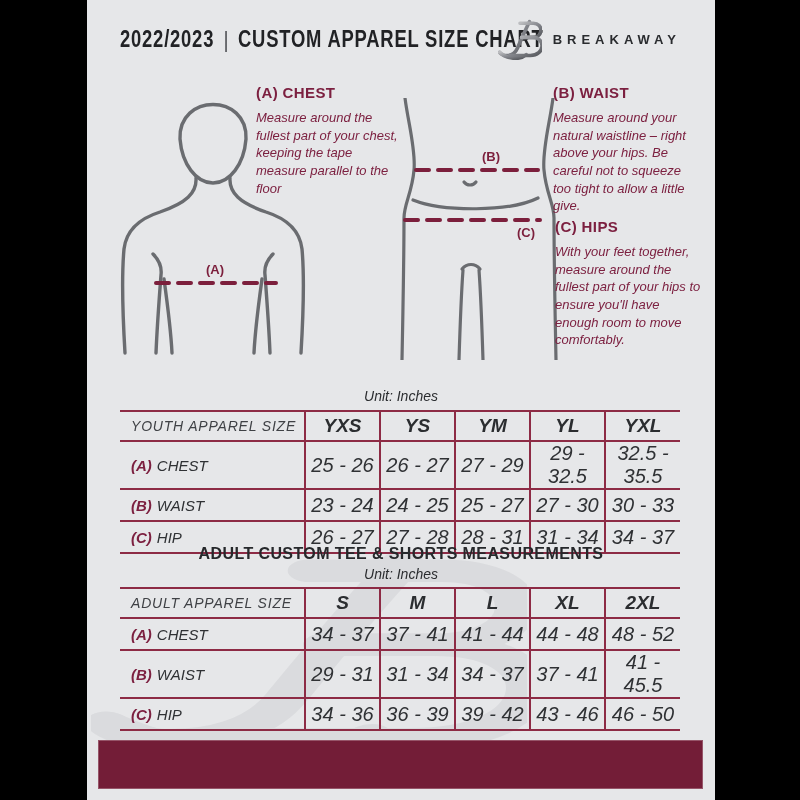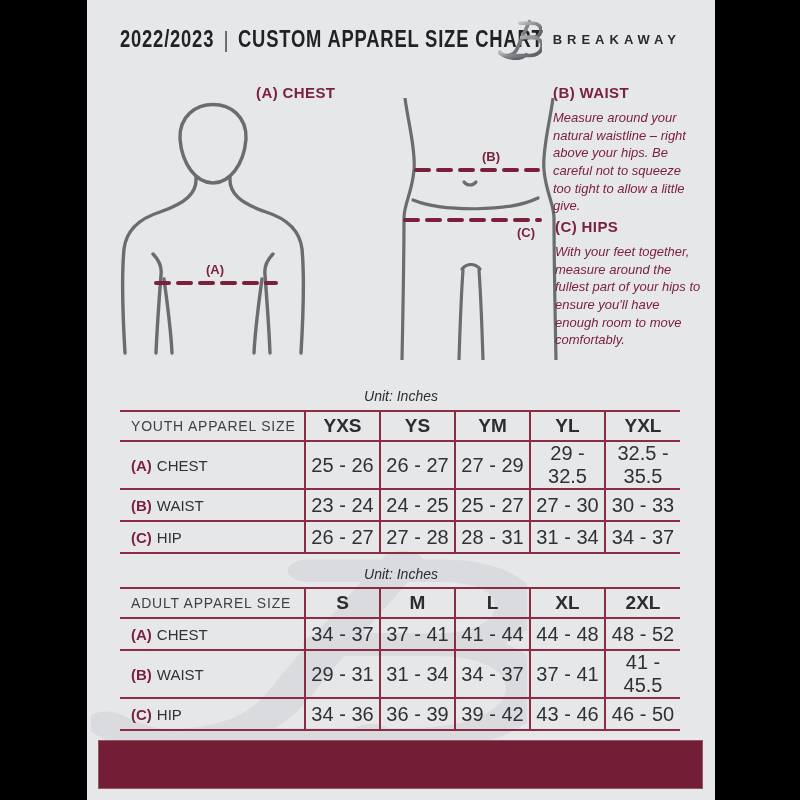--- a/index.html
+++ b/index.html
@@ -33,21 +33,21 @@
   #chest-block{left:169px;top:6px;width:142px;}
   #waist-block{left:466px;top:6px;width:146px;}
   #hips-block{left:468px;top:140px;width:150px;}
 
   
   .section-title{left:0;right:0;text-align:center;font-size:16px;font-weight:700;letter-spacing:.4px;color:#26282b;}
   .section-unit{left:0;right:0;text-align:center;font-size:14px;font-style:italic;color:#2b2d30;}
 
   
   table.size-table{border-collapse:collapse;table-layout:fixed;width:560px;border-top:2px solid var(--line);}
-  table.size-table tr{border-bottom:2px solid var(--line);}
+  table.size-table tr{border-bottom:2px solid var(--line);font-style:italic;}
   table.size-table th+th, table.size-table td+td{border-left:2px solid var(--line);}
   table.size-table thead tr{height:30px;}
   table.size-table tbody tr{height:32px;}
   th.apparel-size{font-size:14px;font-weight:400;letter-spacing:.8px;color:#3f4145;text-align:left;padding-left:11px;}
   th.size-col{font-size:19px;font-weight:700;color:#2b2d30;text-align:center;}
   td.row-label{font-size:15px;color:#2f3134;text-align:left;padding-left:11px;}
   td.row-label .prefix{color:var(--maroon);font-weight:700;margin-right:5px;}
   td.value-cell{font-size:20px;color:#2f3134;text-align:center;}
 
   
@@ -104,20 +104,21 @@
       <path d="M37,169 C43,175 46,182 45,190 C43,216 41,244 40,268"></path>
       <path d="M48,194 C52,223 55,247 56,268"></path>
       <path d="M157,169 C151,175 148,182 149,190 C151,216 153,244 154,268"></path>
       <path d="M146,194 C142,223 139,247 138,268"></path>
       <line x1="40" y1="198" x2="160" y2="198" stroke="#7c1f3c" stroke-width="4" stroke-dasharray="13 9"></line>
       <text x="99" y="189" fill="#7c1f3c" stroke="none" font-size="13" font-weight="bold" text-anchor="middle">(A)</text>
     </svg>
 
     <div id="chest-block" class="guide-text">
       <div class="guide-heading">(A) CHEST</div>
+      <div class="guide-desc">Measure around the fullest part of your chest, keeping the tape measure parallel to the floor</div>
     </div>
 
     <svg viewBox="0 0 182 262" style="position:absolute;left:301px;top:20px;width:182px;height:262px" fill="none" stroke="#6a6c70" stroke-width="3.2" stroke-linecap="round">
       <path d="M17,0 C20,24 28,52 26,72 C24,95 16,106 16,120 C16,152 15,212 14,262"></path>
       <path d="M165,0 C162,24 154,52 156,72 C158,95 166,106 166,120 C166,152 167,212 168,262"></path>
       <path d="M76,84 C79,88 85,88 88,84"></path>
       <path d="M25,102 C55,114 122,114 150,100"></path>
       <path d="M74,171 C79,165 87,165 92,171"></path>
       <path d="M75,172 C73,200 72,230 71,262"></path>
       <path d="M91,172 C93,200 94,230 95,262"></path>
@@ -180,20 +181,21 @@
         <td class="row-label"><span class="prefix">(C)</span><span>HIP</span></td>
         <td class="value-cell">26 - 27</td>
         <td class="value-cell">27 - 28</td>
         <td class="value-cell">28 - 31</td>
         <td class="value-cell">31 - 34</td>
         <td class="value-cell">34 - 37</td>
       </tr>
     </tbody>
   </table>
 
+  <div class="layer section-title" style="top:545px">ADULT CUSTOM TEE &amp; SHORTS MEASUREMENTS</div>
   <div class="layer section-unit" style="top:566px">Unit: Inches</div>
 
   <table class="size-table layer" style="top:587px;left:33px">
     <colgroup>
         <col style="width:185px">
         <col style="width:75px">
         <col style="width:75px">
         <col style="width:75px">
         <col style="width:75px">
         <col style="width:75px">

